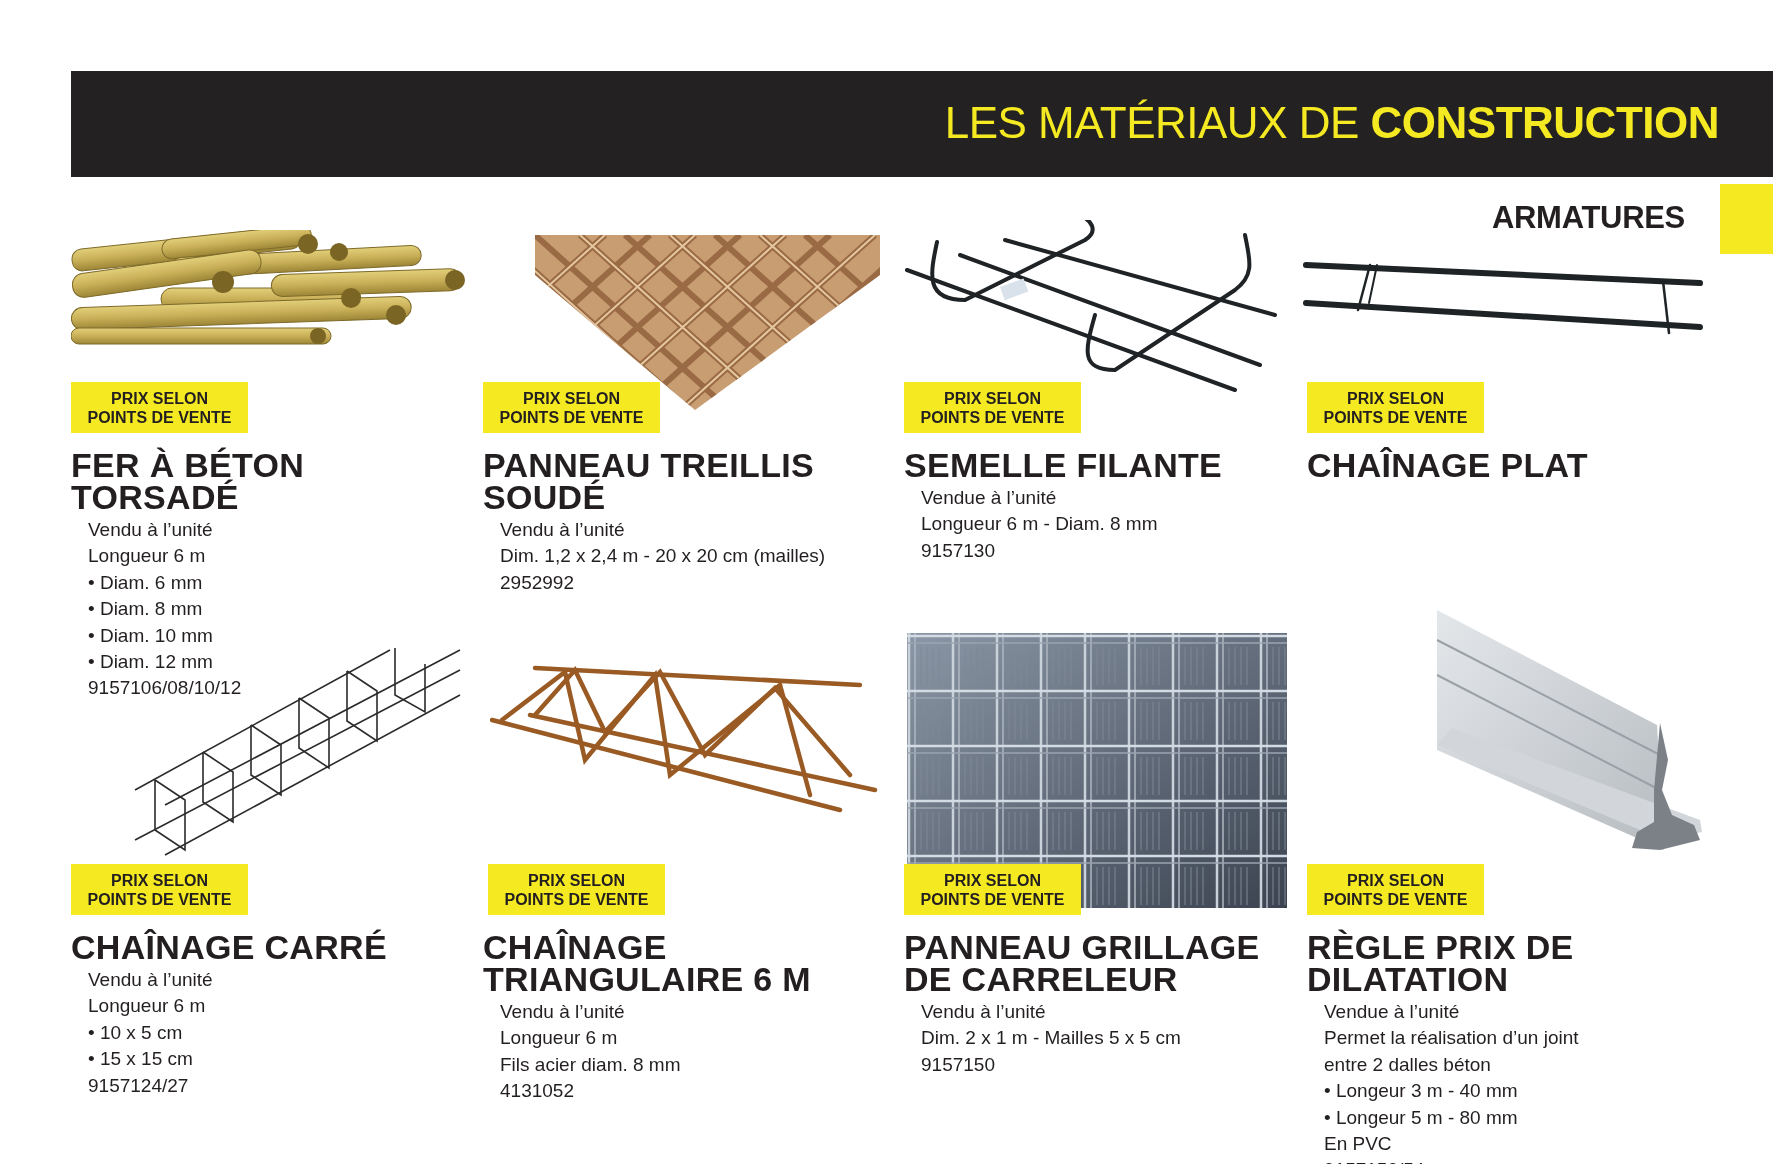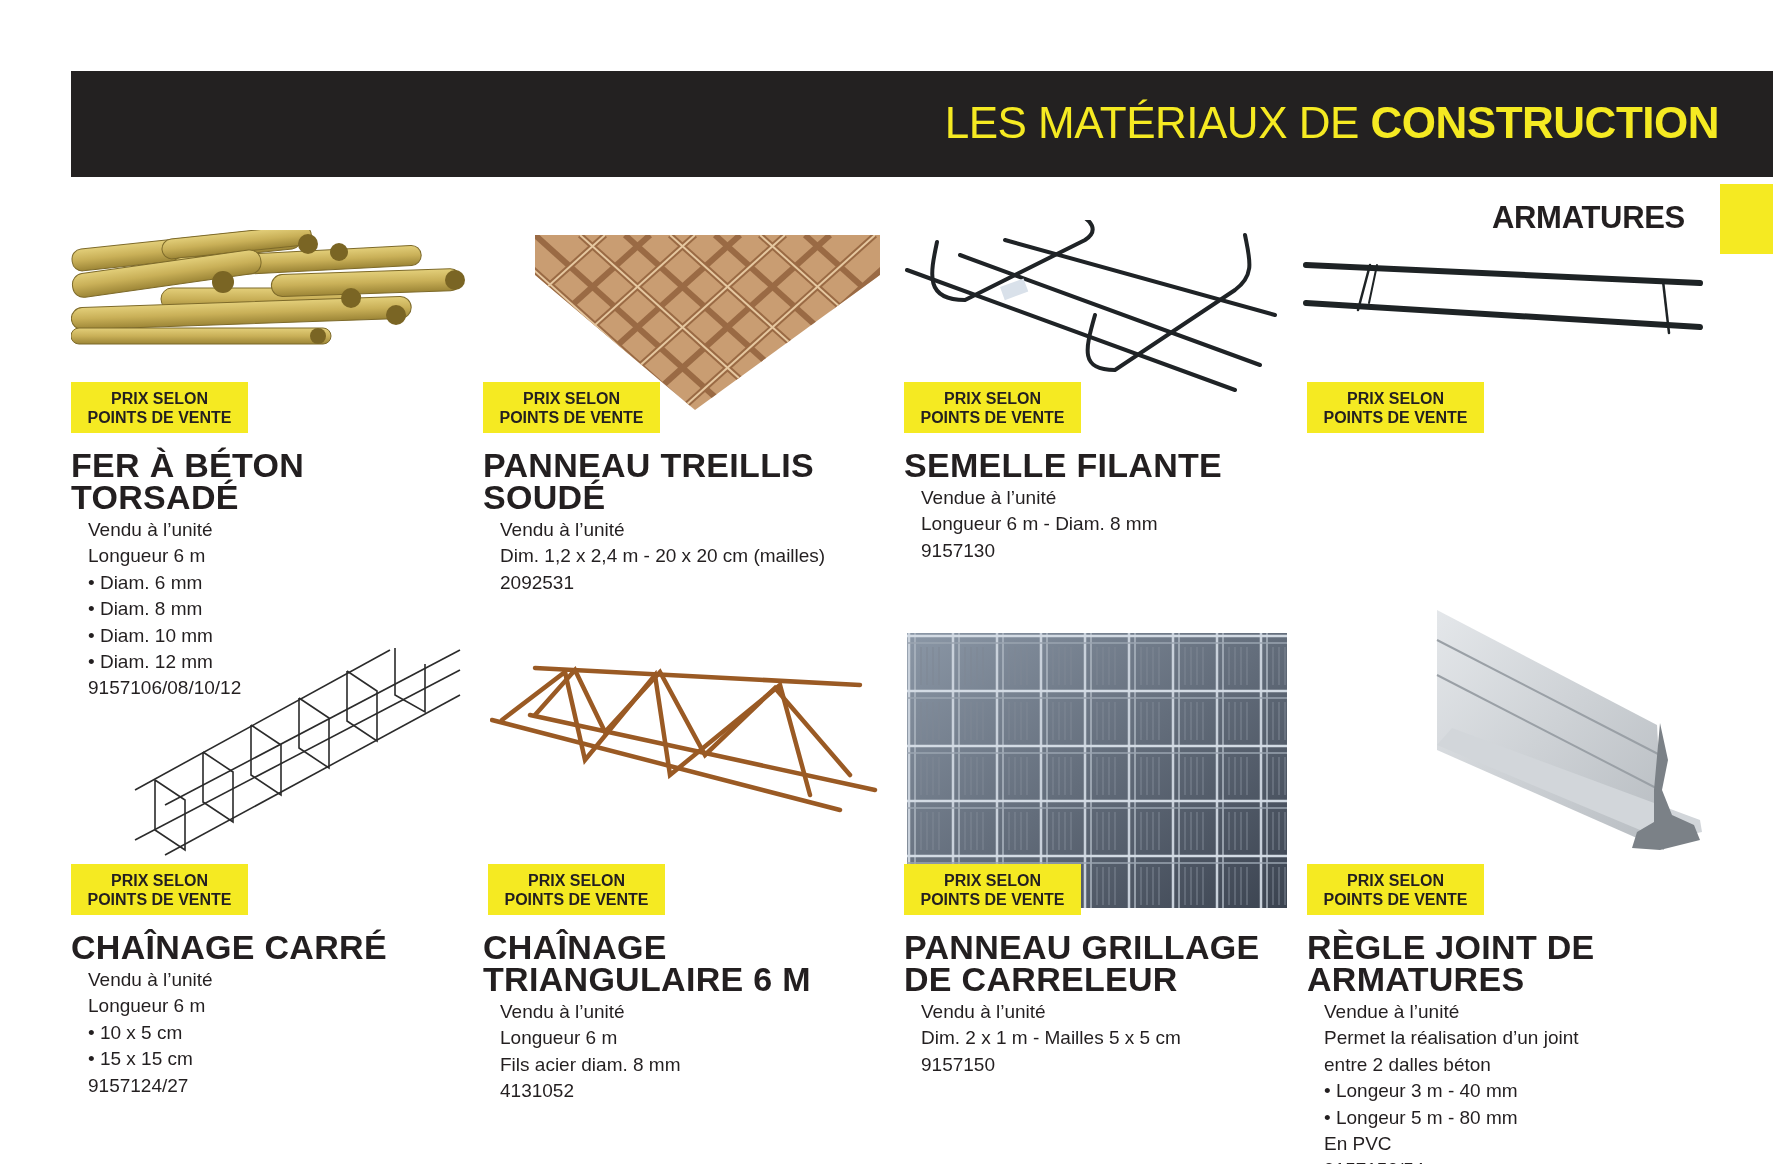--- a/index.html
+++ b/index.html
@@ -222,21 +222,21 @@
 
 <div class="product" style="left:483px;top:382px">
   <div class="badge">
     <div>PRIX SELON</div>
     <div>POINTS DE VENTE</div>
   </div>
   <h2 class="title"><span>PANNEAU TREILLIS SOUDÉ</span></h2>
   <ul class="lines">
     <li>Vendu à l’unité</li>
     <li>Dim. 1,2 x 2,4 m - 20 x 20 cm (mailles)</li>
-    <li>2092531</li>
+    <li>2952992</li>
   </ul>
 </div>
 
 <div class="product" style="left:904px;top:382px">
   <div class="badge">
     <div>PRIX SELON</div>
     <div>POINTS DE VENTE</div>
   </div>
   <h2 class="title"><span>SEMELLE FILANTE</span></h2>
   <ul class="lines">
@@ -244,20 +244,21 @@
     <li>Longueur 6 m - Diam. 8 mm</li>
     <li>9157130</li>
   </ul>
 </div>
 
 <div class="product" style="left:1307px;top:382px">
   <div class="badge">
     <div>PRIX SELON</div>
     <div>POINTS DE VENTE</div>
   </div>
+  <h2 class="title"><span>CHAÎNAGE PLAT</span></h2>
 </div>
 
 <div class="product" style="left:71px;top:864px">
   <div class="badge">
     <div>PRIX SELON</div>
     <div>POINTS DE VENTE</div>
   </div>
   <h2 class="title"><span>CHAÎNAGE CARRÉ</span></h2>
   <ul class="lines">
     <li>Vendu à l’unité</li>
@@ -299,21 +300,21 @@
     <li>Dim. 2 x 1 m - Mailles 5 x 5 cm</li>
     <li>9157150</li>
   </ul>
 </div>
 
 <div class="product" style="left:1307px;top:864px;width:440px">
   <div class="badge">
     <div>PRIX SELON</div>
     <div>POINTS DE VENTE</div>
   </div>
-  <h2 class="title"><span>RÈGLE JOINT DE ARMATURES</span></h2>
+  <h2 class="title"><span>RÈGLE PRIX DE DILATATION</span></h2>
   <ul class="lines">
     <li>Vendue à l’unité</li>
     <li>Permet la réalisation d’un joint</li>
     <li>entre 2 dalles béton</li>
     <li>• Longeur 3 m - 40 mm</li>
     <li>• Longeur 5 m - 80 mm</li>
     <li>En PVC</li>
     <li>9157152/54</li>
   </ul>
 </div>

